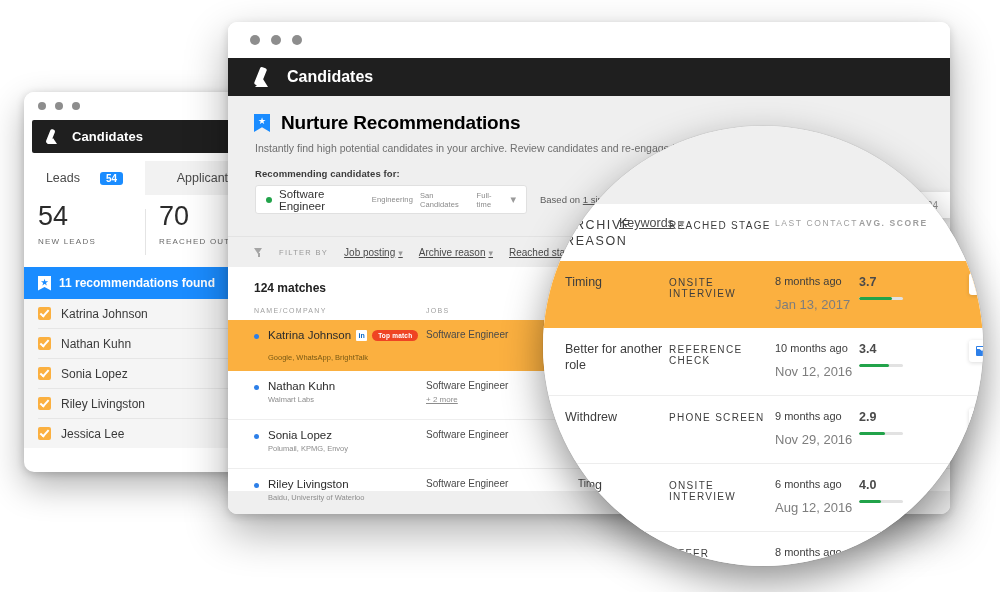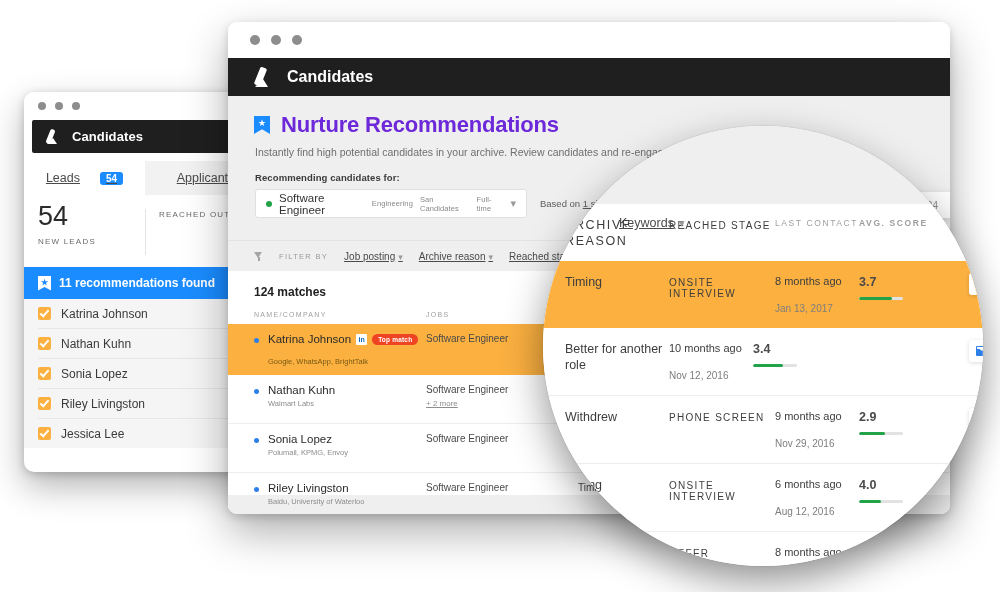--- a/index.html
+++ b/index.html
@@ -29,21 +29,21 @@
     content:"";position:absolute;left:2px;top:1px;width:5px;height:15px;background:#fff;
     border-radius:2px;transform:rotate(22deg);
   }
   .logo-mark:after{
     content:"";position:absolute;left:1px;bottom:1px;width:0;height:0;
     border-left:6px solid transparent;border-right:4px solid transparent;border-bottom:6px solid #fff;
   }
   .t-tabs{display:flex;height:34px;background:#f2f2f2;margin-top:8px;}
   .t-tab{
     flex:1;display:flex;align-items:center;justify-content:center;gap:20px;
-    font-size:12.5px;color:#4a4a4a;background:#f2f2f2;text-decoration:underline;
+    font-size:12.5px;color:#4a4a4a;background:#f2f2f2;
   }
   .t-tab.active{background:#ffffff;}
   .pill{background:#1a8cff;color:#fff;font-size:10px;font-weight:bold;border-radius:3px;padding:1px 6px;}
   .t-stats{display:flex;background:#fff;height:72px;position:relative;}
   .t-stat{flex:1;padding:8px 0 0 14px;}
   .t-stat .num{font-size:27px;color:#2b2b2b;line-height:1;font-weight:300;}
   .t-stat .lbl{font-size:8px;letter-spacing:1.2px;color:#6a6a6a;margin-top:6px;line-height:1.45;}
   .t-divider{position:absolute;left:50%;top:14px;width:1px;height:46px;background:#e4e4e4;}
   .t-banner{
     height:32px;background:#1a8cff;display:flex;align-items:center;gap:8px;padding-left:14px;
@@ -82,21 +82,21 @@
   .logo-mark.big:after{border-left-width:8px;border-right-width:5px;border-bottom-width:8px;}
 
   .d-body{background:#efefef;padding:16px 0 0 0;position:relative;height:418px;}
   .d-pad{padding:0 26px;}
   .page-title-row{display:flex;align-items:center;gap:11px;}
   .bookmark-icon{
     width:16px;height:18px;background:#1a8cff;position:relative;display:inline-block;
     clip-path:polygon(0 0,100% 0,100% 100%,50% 74%,0 100%);
   }
   .bookmark-icon span{position:absolute;left:50%;top:3px;transform:translateX(-50%);color:#fff;font-size:9px;line-height:1;}
-  .page-title{font-size:22px;font-weight:bold;color:#6d28d9;letter-spacing:-.2px;}
+  .page-title{font-size:19px;font-weight:bold;color:#000000;letter-spacing:-.2px;}
   .page-sub{font-size:10.5px;color:#6f6f6f;margin:8px 0 0 27px;}
   .rec-label{font-size:9.5px;font-weight:bold;color:#3a3a3a;margin:14px 0 6px 27px;letter-spacing:.1px;}
   .select-row{display:flex;align-items:center;gap:13px;margin-left:27px;}
   .select-box{
     width:250px;height:27px;background:#fff;border:1px solid #e0e0e0;border-radius:3px;
     display:flex;align-items:center;padding:0 10px;gap:7px;
   }
   .green-dot{width:6px;height:6px;border-radius:50%;background:#22a34a;flex:none;}
   .sel-main{font-size:11.5px;color:#333;}
   .sel-meta{font-size:7.5px;color:#8a8a8a;letter-spacing:.1px;}
@@ -172,21 +172,21 @@
   .mag-th.m1{width:104px;}
   .mag-th.m2{width:106px;}
   .mag-th.m3{width:84px;}
   .mag-th.m4{width:70px;}
   .mag-row{display:flex;align-items:flex-start;padding:14px 0 13px 22px;border-bottom:1px solid #ededed;min-height:40px;position:relative;}
   .mag-row.hi{background:#fbb040;border-bottom:none;}
   .m1{width:104px;font-size:12.5px;color:#3d3d3d;line-height:1.25;}
   .m2{width:106px;font-size:10px;letter-spacing:1.3px;color:#3d3d3d;padding-top:2px;}
   .m3{width:84px;}
   .m3 .ago{font-size:11px;color:#3d3d3d;}
-  .m3 .date{font-size:10px;color:#7d7d7d;margin-top:16px;}
+  .m3 .date{font-size:13px;color:#7d7d7d;margin-top:10px;}
   .m4{width:70px;font-weight:bold;}
   .m4 .sc{font-size:12.5px;color:#4a4a4a;}
   .bar{width:44px;height:3px;background:#e2e2e2;border-radius:2px;margin-top:8px;position:relative;overflow:hidden;}
   .bar i{position:absolute;left:0;top:0;height:3px;display:block;border-radius:2px;}
   .mailbtn{
     position:absolute;right:-12px;top:12px;width:26px;height:22px;background:#fff;border-radius:3px;
     box-shadow:0 1px 4px rgba(0,0,0,.14);display:flex;align-items:center;justify-content:center;
   }
   .env{width:13px;height:10px;background:#2d7fe8;border-radius:1px;position:relative;}
   .env:after{
@@ -225,20 +225,21 @@
       </div>
     </div>
 
     <div class="t-stats">
       <div class="t-stat">
         <div class="num">54</div>
         <div class="lbl">NEW LEADS</div>
       </div>
       <div class="t-divider"></div>
       <div class="t-stat">
+        <div class="num">70</div>
         <div class="lbl">REACHED OUT</div>
       </div>
     </div>
 
     <div class="t-banner">
       <span class="flag-icon">
           <span>★</span>
         </span>
       <span>11 recommendations found</span>
     </div>
@@ -439,20 +440,21 @@
                 <i style="width:74%;background:#22a34a"></i>
               </div>
           </div>
           <div class="mailbtn">
               <span class="env"></span>
             </div>
         </div>
 
         <div class="mag-row">
           <div class="m1">Better for another role</div>
+          <div class="m2">REFERENCE CHECK</div>
           <div class="m3">
             <div class="ago">10 months ago</div>
             <div class="date">Nov 12, 2016</div>
           </div>
           <div class="m4">
             <div class="sc">3.4</div>
             <div class="bar">
                 <i style="width:68%;background:#22a34a"></i>
               </div>
           </div>

